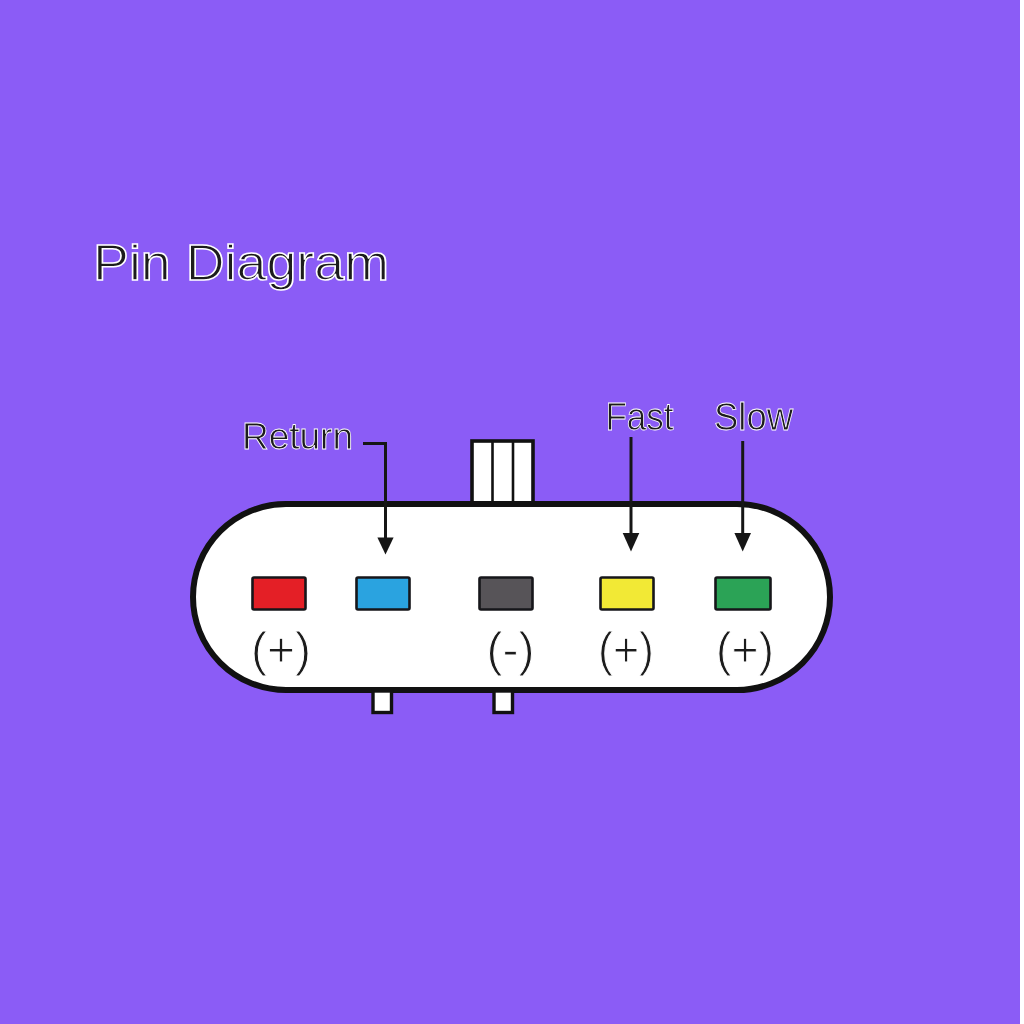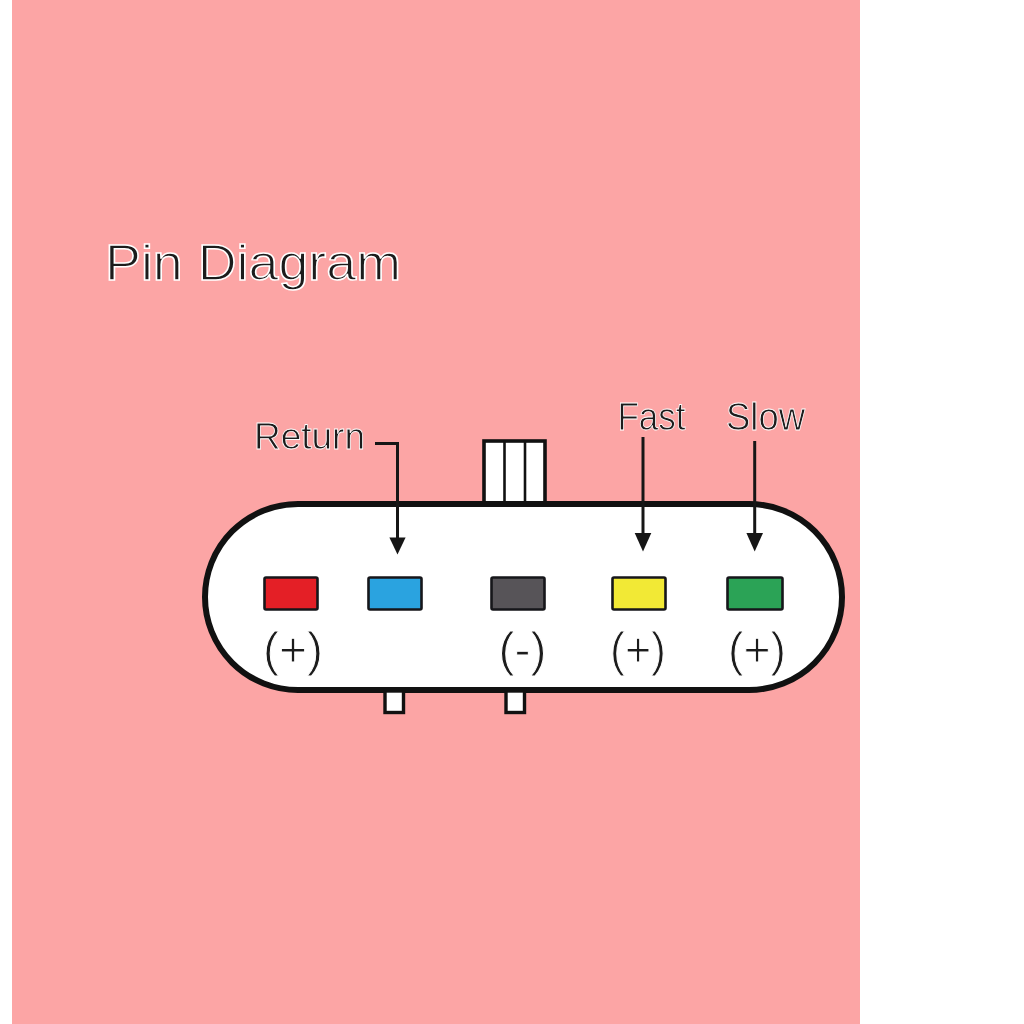--- a/index.html
+++ b/index.html
@@ -1,18 +1,18 @@
 <!DOCTYPE html>
 <html><head>
 <meta charset="utf-8">
 <title>Pin Diagram</title>
 <style>
   html,body{margin:0;padding:0;background:#ffffff;}
-  .canvas{position:relative;width:848px;height:1024px;background:#fca5a5;overflow:hidden;
-    font-family:"Liberation Sans", sans-serif;margin-left:12px;}
+  .canvas{position:relative;width:1020px;height:1024px;background:#8b5cf6;overflow:hidden;
+    font-family:"Liberation Sans", sans-serif;}
 </style>
 </head>
 <body>
 <div class="canvas">
 <svg width="1024" height="1024" viewBox="0 0 1024 1024" font-family="Liberation Sans, sans-serif" fill="#111111">
 
   <text x="93" y="280" font-size="50" textLength="296" lengthAdjust="spacingAndGlyphs" fill="#1c1c1c" stroke="#ffffff" stroke-width="1.5">Pin Diagram</text>
 
   <text x="242" y="449" font-size="37" textLength="111" lengthAdjust="spacingAndGlyphs" fill="#1c1c1c" stroke="#ffffff" stroke-width="0.8">Return</text>
   <text x="605.5" y="430" font-size="38" textLength="68" lengthAdjust="spacingAndGlyphs" fill="#1c1c1c" stroke="#ffffff" stroke-width="0.8">Fast</text>

